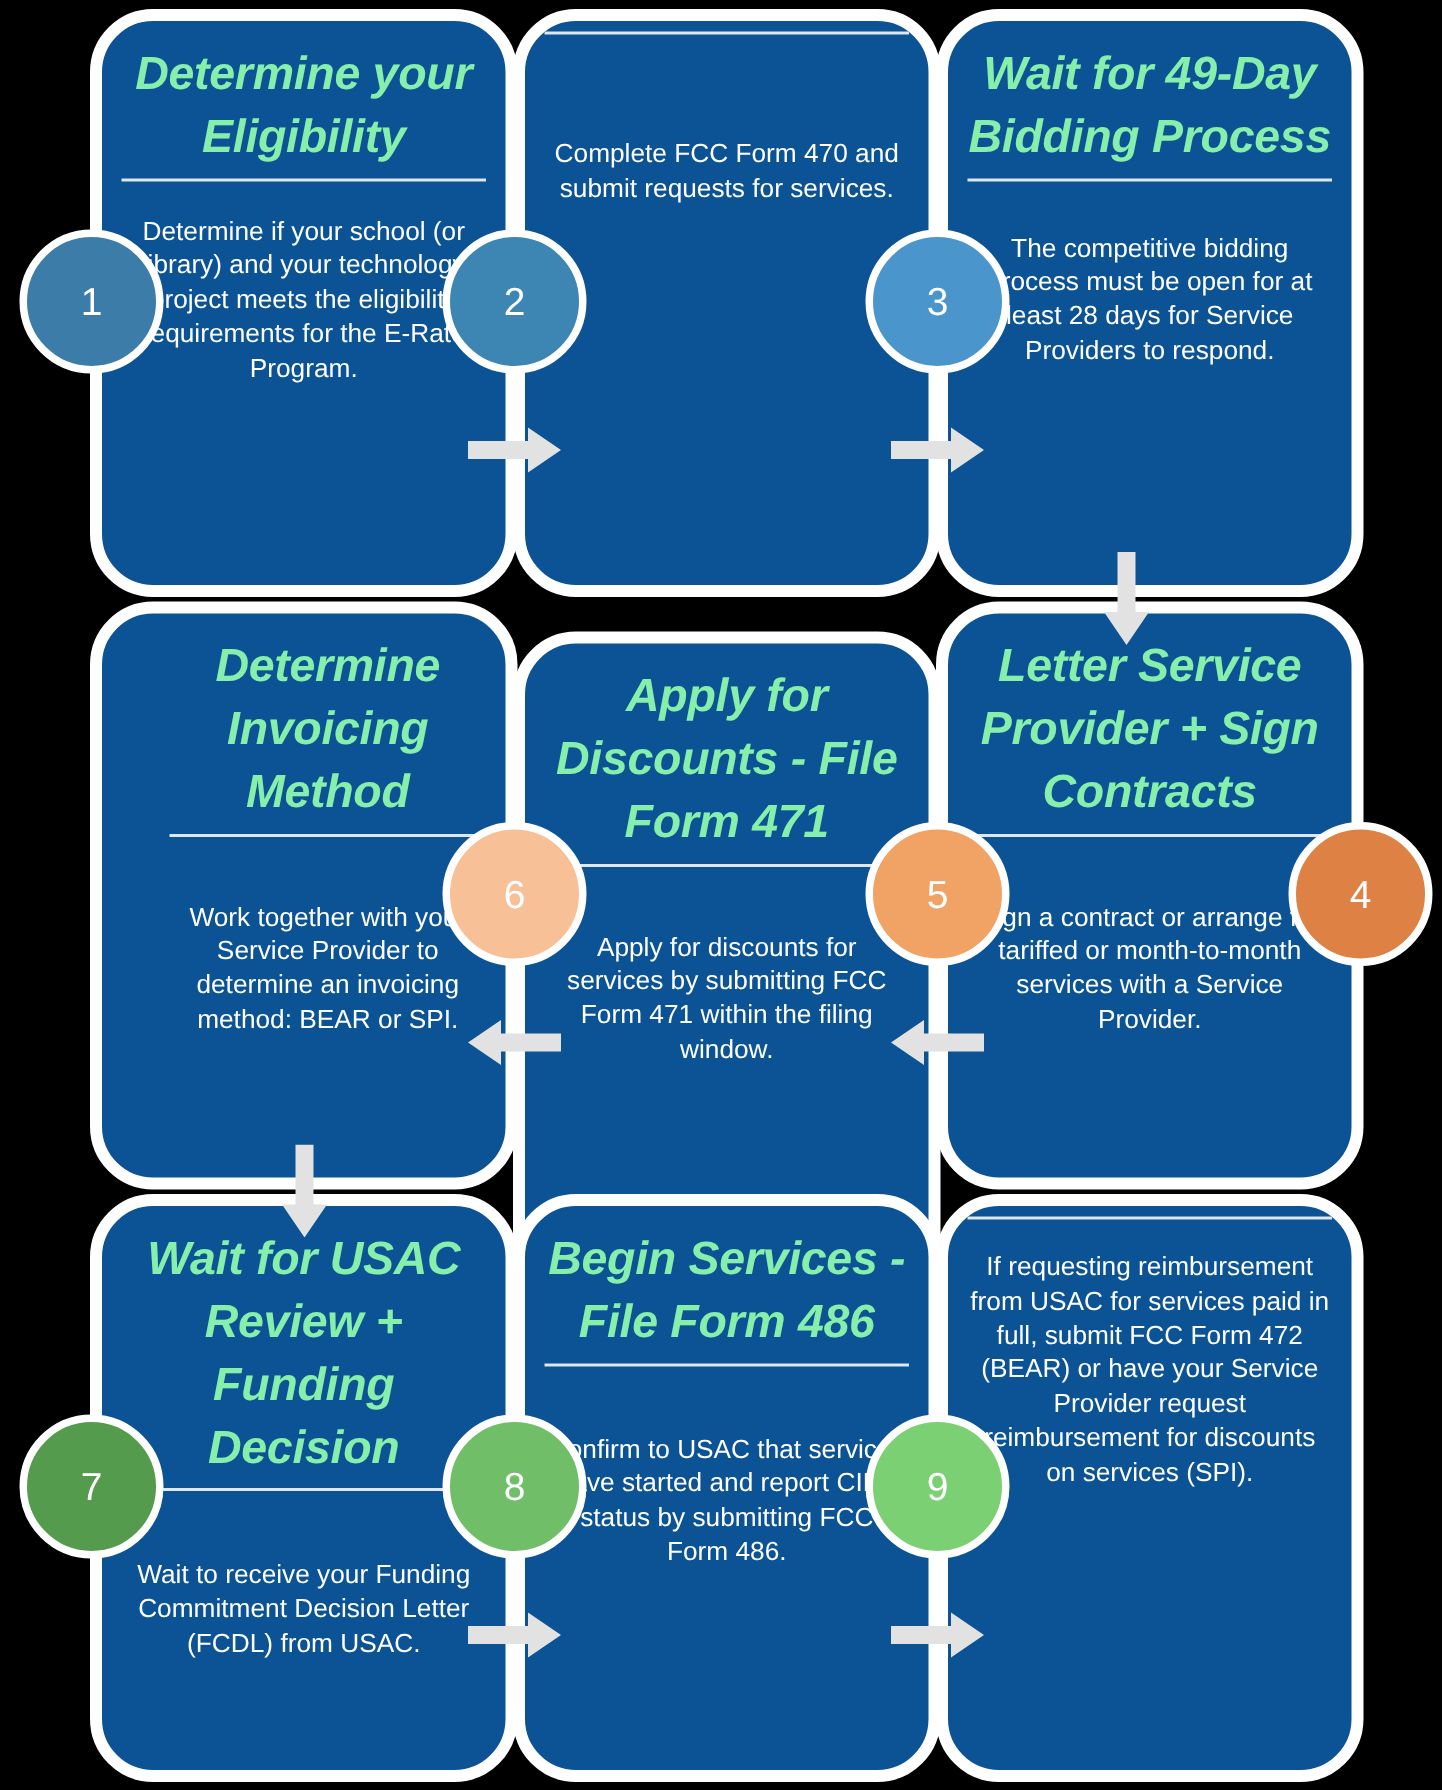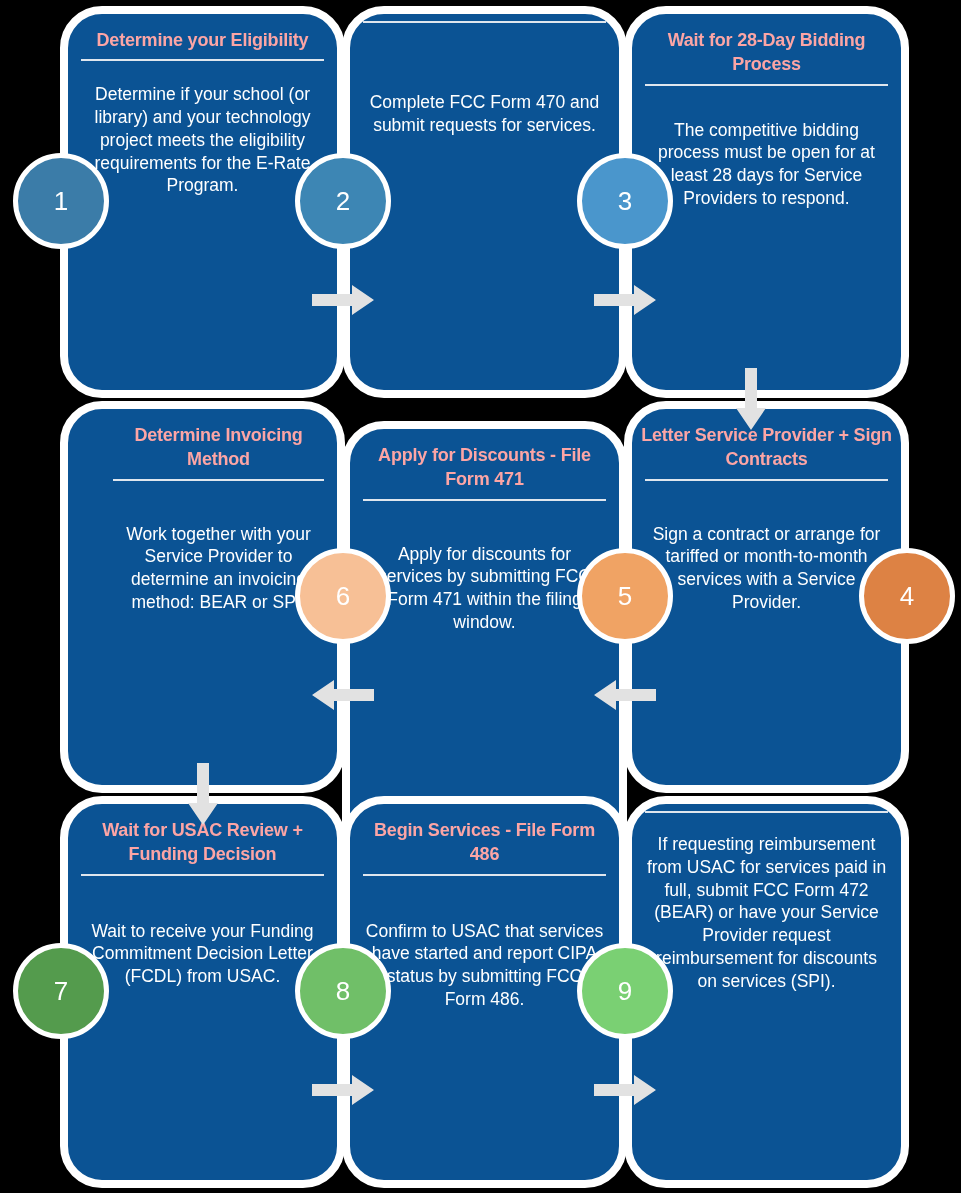--- a/index.html
+++ b/index.html
@@ -25,27 +25,28 @@
   .card {
     position: absolute;
     box-sizing: border-box;
     background: #0b5394;
     border: 8px solid #ffffff;
     border-radius: 42px;
     overflow: hidden;
   }
 
   .card-title {
-    color: #fca5a5;
+    color: #86efac;
     font-weight: bold;
-    font-size: 18px;
+    font-size: 31px;
     line-height: 1.35;
     text-align: center;
     padding: 14px 8px 0 8px;
     letter-spacing: -0.2px;
+    font-style: italic;
   }
 
   .title-rule {
     height: 2px;
     background: #dfe6ee;
     margin: 7px 13px 0 13px;
   }
 
   .card-body {
     color: #ffffff;
@@ -95,21 +96,21 @@
     <div class="title-rule"></div>
     <div class="card-body">Determine if your school (or library) and your technology project meets the eligibility requirements for the E-Rate Program.</div>
   </div>
 
   <div class="card row1" style="left:342px; top:6px; width:285px; height:392px;">
     <div class="title-rule"></div>
     <div class="card-body" style="padding-top:68px;">Complete FCC Form 470 and submit requests for services.</div>
   </div>
 
   <div class="card row1" style="left:624px; top:6px; width:285px; height:392px;">
-    <div class="card-title">Wait for 28-Day Bidding Process</div>
+    <div class="card-title">Wait for 49-Day Bidding Process</div>
     <div class="title-rule"></div>
     <div class="card-body" style="padding-top:33px;">The competitive bidding process must be open for at least 28 days for Service Providers to respond.</div>
   </div>
 
   <div class="card row2" style="left:60px; top:401px; width:285px; height:392px;padding-left:32px;">
     <div class="card-title">Determine Invoicing Method</div>
     <div class="title-rule"></div>
     <div class="card-body" style="padding-top:42px;">Work together with your Service Provider to determine an invoicing method: BEAR or SPI.</div>
   </div>
 

